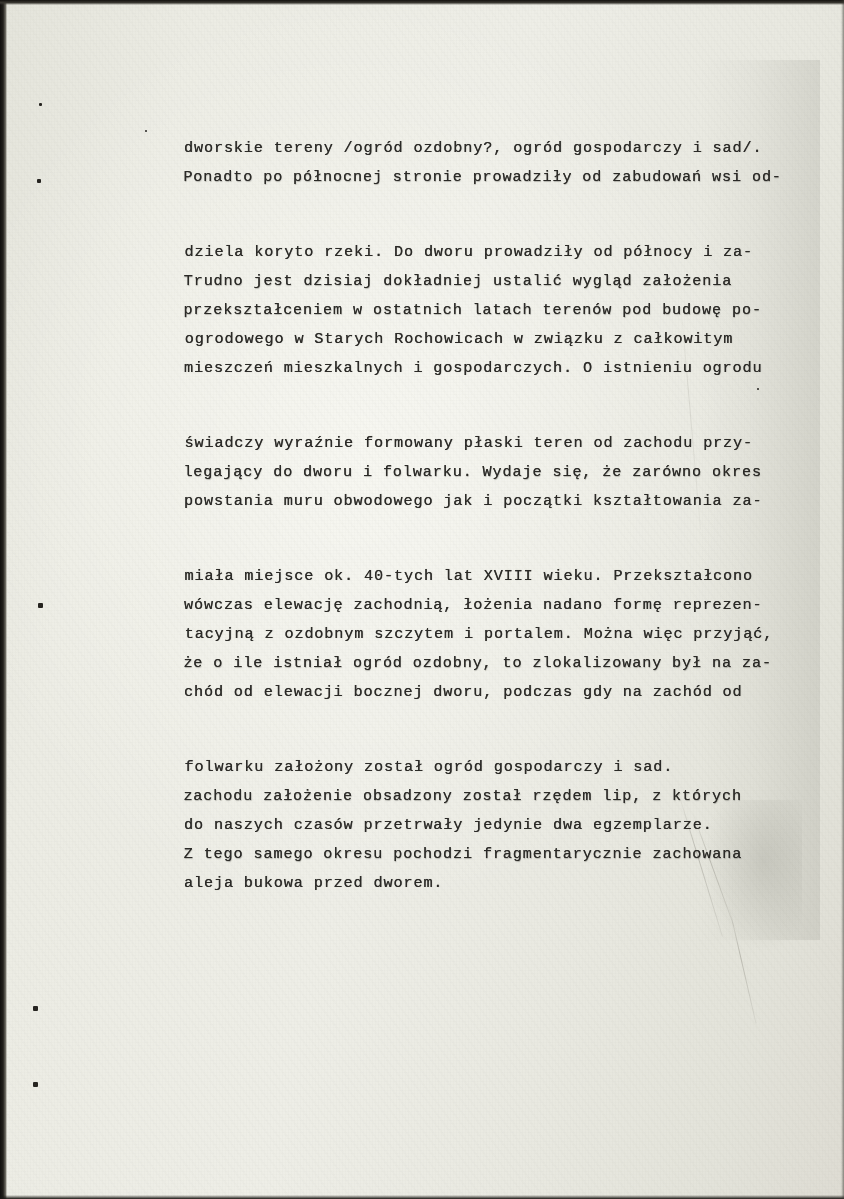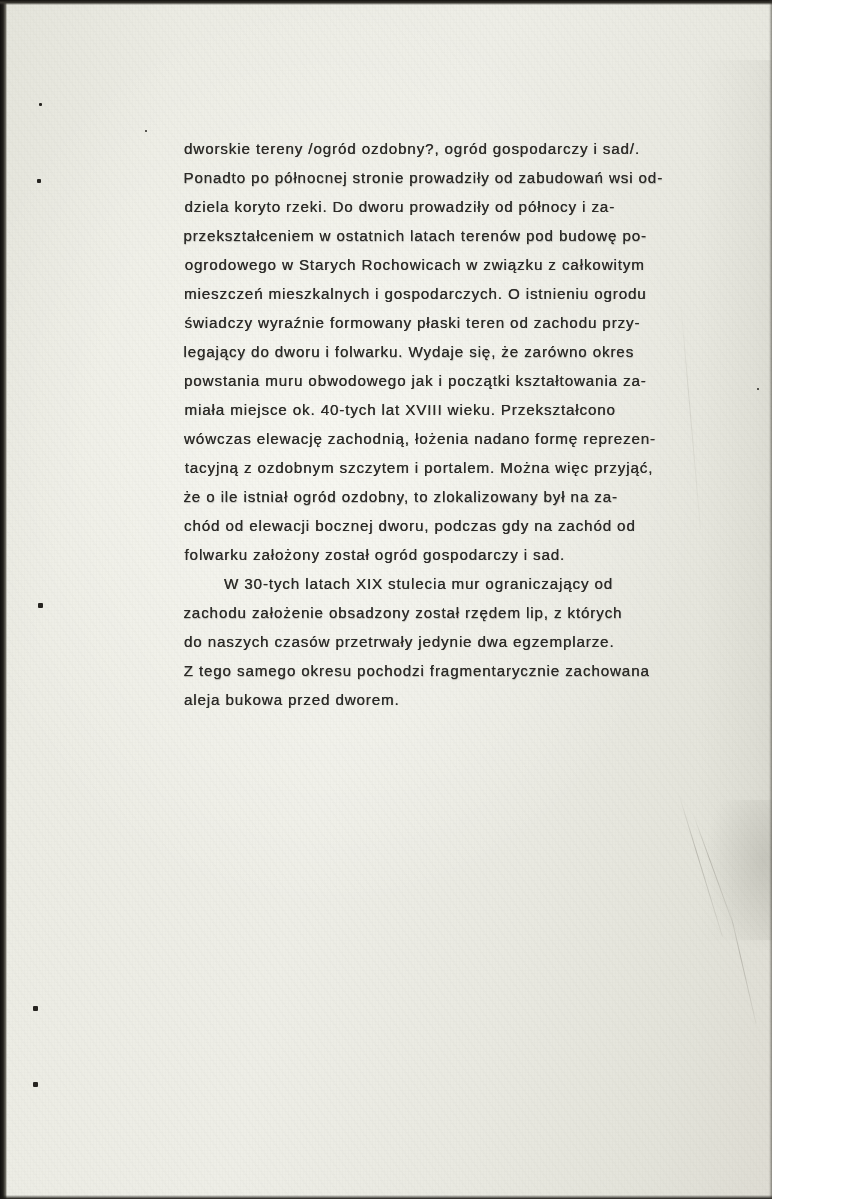--- a/index.html
+++ b/index.html
@@ -2,25 +2,25 @@
 <html><head>
 <meta charset="utf-8">
 <style>
   html, body {
     margin: 0;
     padding: 0;
     background: #ffffff;
   }
   #page {
     position: relative;
-    width: 772px;
+    width: 844px;
     height: 1199px;
     overflow: hidden;
     background: #5eead4;
-    font-family: Liberation Sans, sans-serif;
+    font-family: Liberation Mono, monospace;
   }
 
   
   .paper-tone {
     position: absolute;
     inset: 0;
     background:
       radial-gradient(ellipse 70% 55% at 42% 38%, rgba(255,255,250,0.55) 0%, rgba(255,255,250,0.0) 70%),
       linear-gradient(103deg, #e4e4db 0%, #ececE4 18%, #eeeee7 48%, #e9e9e1 70%, #e3e3da 88%, #dedcd3 100%);
     pointer-events: none;
@@ -114,21 +114,21 @@
     white-space: pre;
     text-shadow:
       0 0 0.6px rgba(43,42,39,0.75),
       0.4px 0.3px 0.9px rgba(70,68,62,0.35);
   }
   .doc-line.indent { text-indent: 40px; }
 
   
   .j1 { transform: translate(0px, 0px); }
   .j2 { transform: translate(-0.6px, 0.3px); }
-  .j3 { transform: translate(0.5px, -0.2px); }
+  .j3 { transform: translate(0.5px, -0.2px); margin-top: 46px; }
   .j4 { transform: translate(-0.3px, 0.4px); }
   .j5 { transform: translate(0.7px, 0.1px); }
 </style>
 </head>
 <body>
 
 <div id="page">
 
   <div class="paper-tone"></div>
   <div class="paper-grain"></div>
@@ -139,36 +139,36 @@
   <div class="crease c2"></div>
   <div class="crease c3"></div>
   <div class="crease c4"></div>
 
   <div class="doc-body">
 
     <div>
       <div class="doc-line j1">dworskie tereny /ogród ozdobny?, ogród gospodarczy i sad/.</div>
       <div class="doc-line j2">Ponadto po północnej stronie prowadziły od zabudowań wsi od-</div>
       <div class="doc-line j3">dziela koryto rzeki. Do dworu prowadziły od północy i za-</div>
+      <div class="doc-line j4">Trudno jest dzisiaj dokładniej ustalić wygląd założenia</div>
       <div class="doc-line j2">przekształceniem w ostatnich latach terenów pod budowę po-</div>
       <div class="doc-line j5">ogrodowego w Starych Rochowicach w związku z całkowitym</div>
       <div class="doc-line j1">mieszczeń mieszkalnych i gospodarczych. O istnieniu ogrodu</div>
       <div class="doc-line j3">świadczy wyraźnie formowany płaski teren od zachodu przy-</div>
       <div class="doc-line j2">legający do dworu i folwarku. Wydaje się, że zarówno okres</div>
       <div class="doc-line j1">powstania muru obwodowego jak i początki kształtowania za-</div>
       <div class="doc-line j3">miała miejsce ok. 40-tych lat XVIII wieku. Przekształcono</div>
       <div class="doc-line j1">wówczas elewację zachodnią, łożenia nadano formę reprezen-</div>
       <div class="doc-line j5">tacyjną z ozdobnym szczytem i portalem. Można więc przyjąć,</div>
       <div class="doc-line j2">że o ile istniał ogród ozdobny, to zlokalizowany był na za-</div>
       <div class="doc-line j1">chód od elewacji bocznej dworu, podczas gdy na zachód od</div>
       <div class="doc-line j3">folwarku założony został ogród gospodarczy i sad.</div>
     </div>
 
     <div>
-      <div class="doc-line indent j1">W 30-tych latach XIX stulecia mur ograniczający od</div>
       <div class="doc-line j2">zachodu założenie obsadzony został rzędem lip, z których</div>
       <div class="doc-line j1">do naszych czasów przetrwały jedynie dwa egzemplarze.</div>
       <div class="doc-line j4">Z tego samego okresu pochodzi fragmentarycznie zachowana</div>
       <div class="doc-line j1">aleja bukowa przed dworem.</div>
     </div>
 
   </div>
 
   <div id="speckle-layer">
       <div class="speck" style="left: 39px; top: 103px; width: 3px; height: 3px;"></div>

